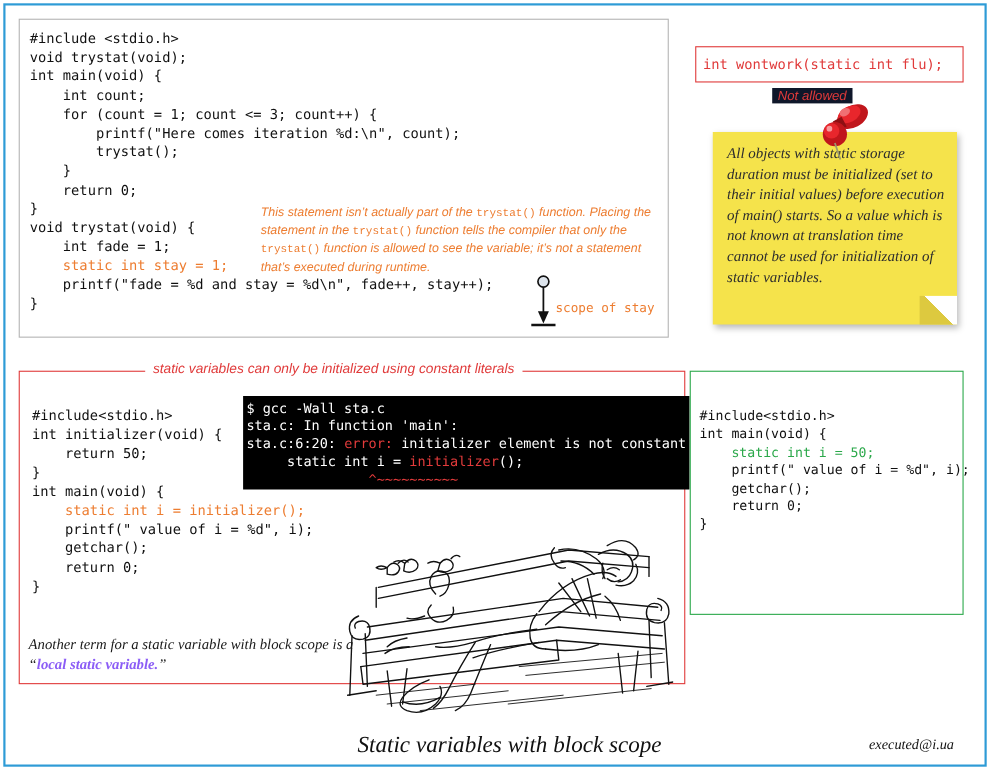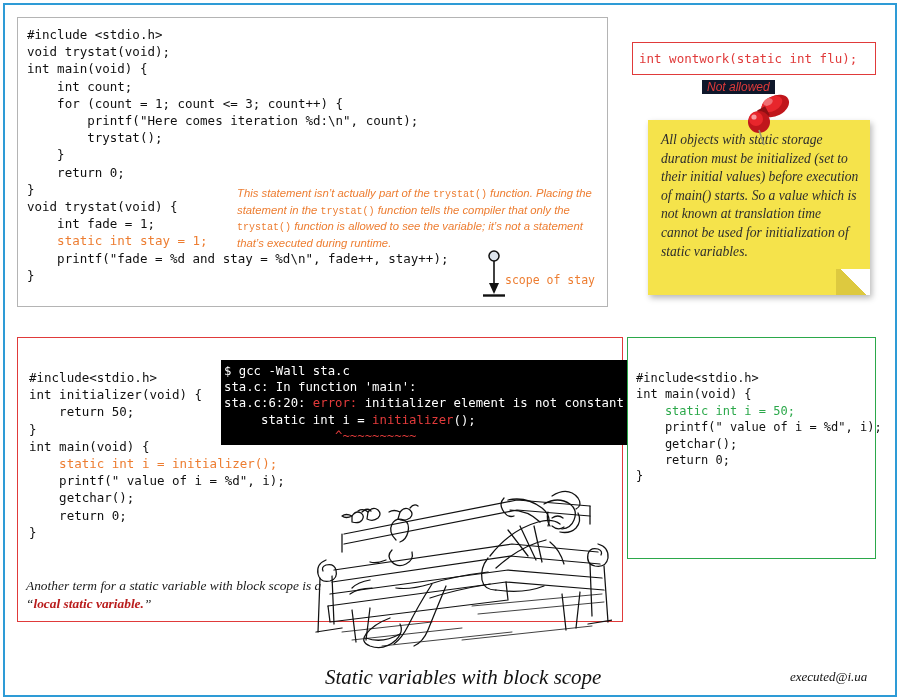--- a/index.html
+++ b/index.html
@@ -88,21 +88,21 @@
     font-style:italic;font-size:12.5px;color:#E03A3A;white-space:nowrap;
     font-family:"Liberation Sans",sans-serif;
   }
   .panel-red .code{position:absolute;left:11px;top:31px;}
 
   .caption-local{
     position:absolute;left:26px;top:577px;width:300px;
     font-family:"Liberation Serif","DejaVu Serif",serif;
     font-style:italic;font-size:13.4px;line-height:18px;color:#1A1A1A;
   }
-  .caption-local .hl{color:#b91c1c;font-weight:bold;}
+  .caption-local .hl{color:#8b5cf6;font-weight:bold;}
 
   
   .terminal{
     position:absolute;left:221px;top:360px;width:406px;height:85px;
     background:#000;box-sizing:border-box;overflow:hidden;
   }
   .terminal pre{
     margin:0;padding:3px 0 0 3px;
     font-family:"DejaVu Sans Mono","Liberation Mono",monospace;
     font-size:12.3px;line-height:16.2px;color:#FFFFFF;white-space:pre;
@@ -189,20 +189,21 @@
 <span>int initializer(void) {</span>
 <span>    return 50;</span>
 <span>}</span>
 <span>int main(void) {</span>
 <span class="kw-orange">    static int i = initializer();</span>
 <span>    printf(" value of i = %d", i);</span>
 <span>    getchar();</span>
 <span>    return 0;</span>
 <span>}</span></div>
   </div>
+  <div class="red-title">static variables can only be initialized using constant literals</div>
 
   <div class="terminal">
     <pre id="term"><span>$ gcc -Wall sta.c
 </span><span>sta.c: In function 'main':
 </span><span>sta.c:6:20: </span><span class="t-err">error:</span><span> initializer element is not constant
 </span><span>     static int i = </span><span class="t-err">initializer</span><span>();
 </span><span class="t-sq">               ^~~~~~~~~~~</span></pre>
   </div>
 
   <svg class="sketch" viewBox="0 0 300 168">

